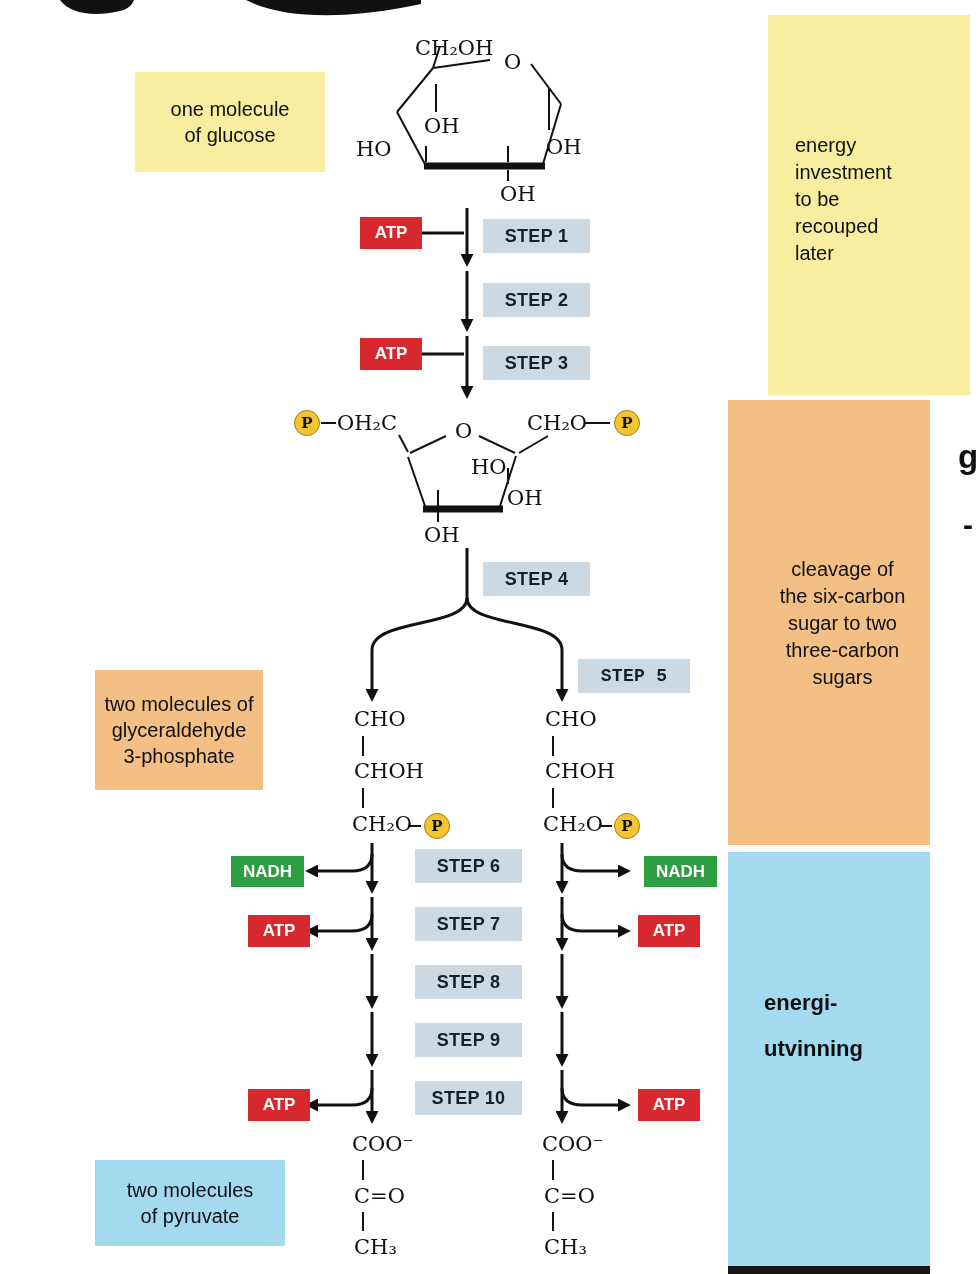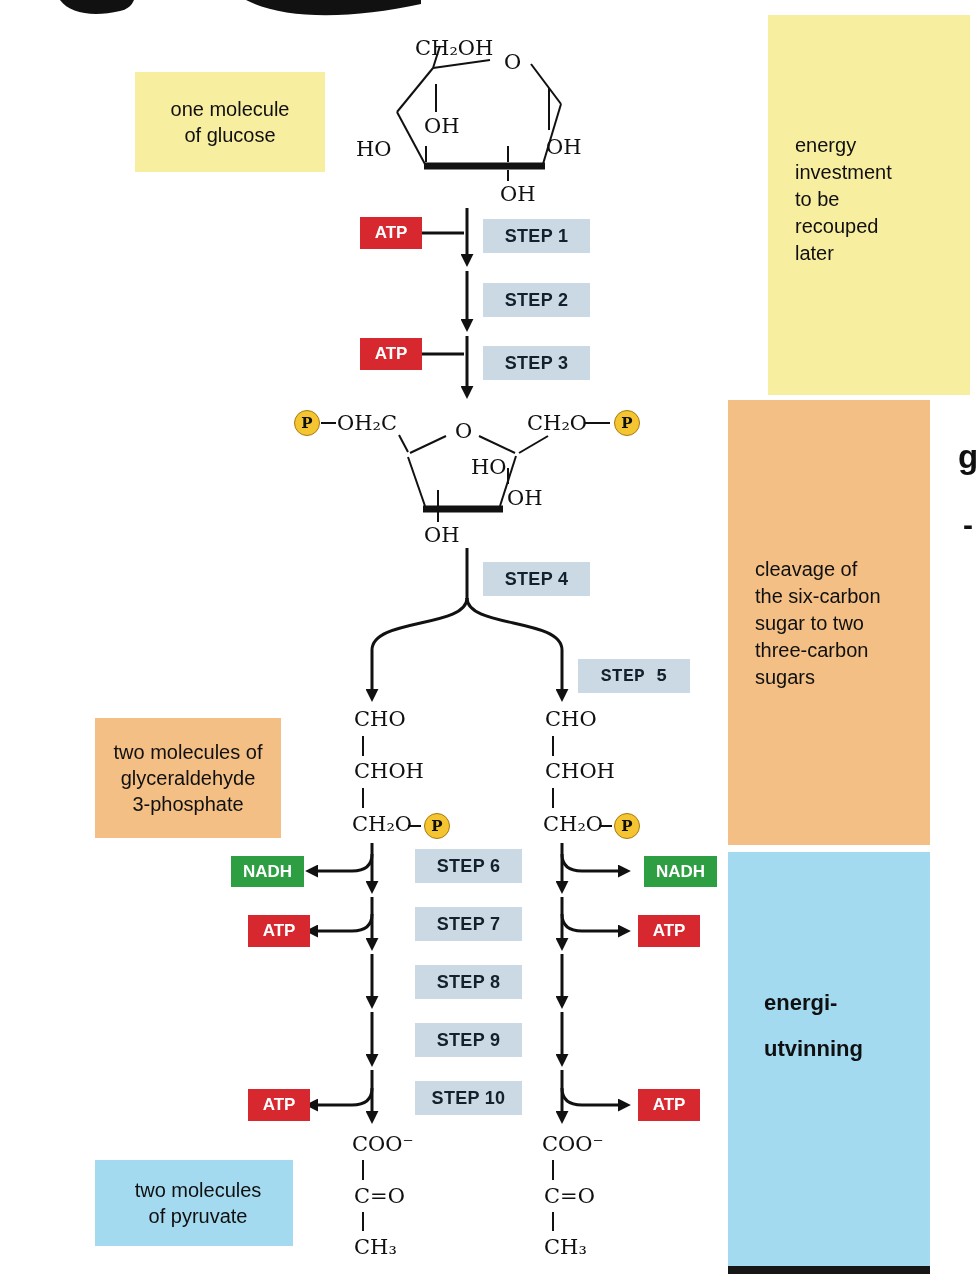--- a/index.html
+++ b/index.html
@@ -4,21 +4,21 @@
 <style>
   html,body{margin:0;padding:0;background:#fff;}
   #canvas{position:relative;width:980px;height:1274px;background:#ffffff;overflow:hidden;
           font-family:"Liberation Sans",sans-serif;color:#101010;}
   .panel{position:absolute;display:flex;align-items:center;justify-content:center;
          text-align:center;font-size:20px;line-height:26px;white-space:pre-line;}
   .rpanel{position:absolute;box-sizing:border-box;font-size:20px;line-height:27px;
           white-space:pre-line;}
   .yellow{background:#F8EE9F;margin-left:40px;}
   .orange{background:#F3BF84;}
-  .blue{background:#A3DAF0;padding-left:8px;}
+  .blue{background:#A3DAF0;}
   .step{position:absolute;width:107px;height:34px;background:#CAD9E4;display:flex;
         align-items:center;justify-content:center;font-size:18px;font-weight:700;
         color:#13202e;letter-spacing:.3px;}
   .badge{position:absolute;display:flex;align-items:center;justify-content:center;
          color:#ffffff;font-weight:700;font-size:17px;}
   .atp{width:62px;height:32px;background:#D7282F;}
   .nadh{width:73px;height:31px;background:#2E9E43;margin-left:6px;}
   .chem{position:absolute;font-family:"DejaVu Serif",serif;font-size:21px;line-height:25px;
         color:#101010;white-space:nowrap;}
   .pc{position:absolute;width:26px;height:26px;border-radius:50%;background:#F4C531;
@@ -112,32 +112,32 @@
       <path d="M372,914 C372,928 362,931 352,931 L309,931"></path>
       <path d="M372,1088 C372,1102 362,1105 352,1105 L309,1105"></path>
       <path d="M562,854 C562,868 572,871 582,871 L627,871"></path>
       <path d="M562,914 C562,928 572,931 582,931 L627,931"></path>
       <path d="M562,1088 C562,1102 572,1105 582,1105 L627,1105"></path>
     </g>
   </svg>
 
   <div class="panel yellow" style="left:95px;top:72px;width:190px;height:100px;">one molecule
 of glucose</div>
-  <div class="panel orange" style="left:95px;top:718px;width:186px;height:120px;">two molecules of
+  <div class="panel orange" style="left:95px;top:670px;width:168px;height:120px;">two molecules of
 glyceraldehyde
 3-phosphate</div>
   <div class="panel blue" style="left:95px;top:1160px;width:190px;height:86px;">two molecules
 of pyruvate</div>
 
   <div class="rpanel yellow" style="left:728px;top:15px;width:202px;height:380px;padding:117px 0 0 27px;">energy
 investment
 to be
 recouped
 later</div>
-  <div class="rpanel orange" style="left:728px;top:400px;width:202px;height:445px;padding:156px 0 0 27px;">cleavage of
+  <div class="rpanel orange" style="left:728px;top:400px;width:202px;height:445px;padding:156px 0 0 27px;text-align:center;">cleavage of
 the six-carbon
 sugar to two
 three-carbon
 sugars</div>
   <div class="rpanel blue energi" style="left:728px;top:852px;width:202px;height:414px;padding:128px 0 0 36px;">energi-
 utvinning</div>
   <div style="position:absolute;left:728px;top:1266px;width:202px;height:8px;background:#161616;"></div>
 
   <div class="step" style="left:483px;top:219px;">STEP 1</div>
   <div class="step" style="left:483px;top:283px;">STEP 2</div>

